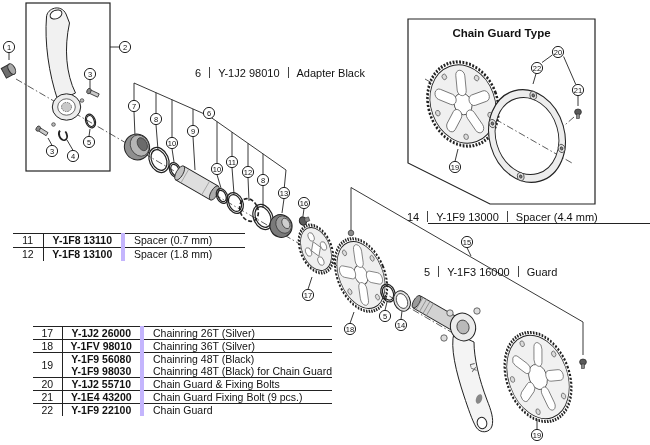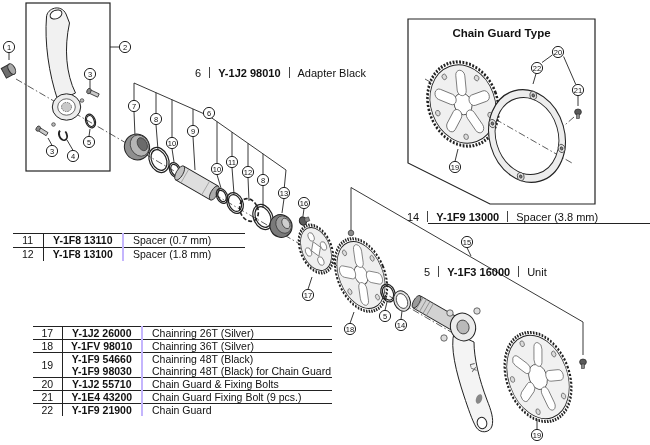--- a/index.html
+++ b/index.html
@@ -11,27 +11,27 @@
   .ld{fill:none;stroke:#222;stroke-width:0.9}
   .axis{fill:none;stroke:#333;stroke-width:0.8;stroke-dasharray:7 2.5 1.5 2.5}
   .tline{stroke:#222;stroke-width:1}
   .ring{fill:none;stroke:#222;stroke-width:1.2}
   .teeth{fill:none;stroke:#222;stroke-width:3.2;stroke-dasharray:2.2 1.8}
   .co{fill:#fff;stroke:#222;stroke-width:1}
   .cot{font-family:"Liberation Sans",sans-serif;font-size:7.5px;text-anchor:middle;fill:#111}
   
   .strip{position:absolute;display:flex;align-items:center;font-size:11px;white-space:nowrap;height:13px}
   .strip .sep{width:1px;height:11px;background:#444;margin:0 8px}
-  .strip .part{font-weight:bold}
+  .strip .part{font-weight:normal}
   
   .ptable{position:absolute;border-collapse:collapse;font-size:10.5px;table-layout:fixed;color:#111}
   .ptable td{border-top:1px solid #222;height:12px;line-height:12px;vertical-align:middle;padding:0;
              overflow:hidden;white-space:nowrap}
   .ptable td.c1{text-align:center;border-right:1px solid #222}
-  .ptable td.c2{text-align:center;border-right:2px solid #c4b5fd;font-weight:bold}
+  .ptable td.c2{text-align:center;border-right:4px solid #c4b5fd;font-weight:bold}
   .ptable td.c3{padding-left:9px}
   .ptable tr.sub td{border-top:none}
   .t1 td{height:13px;line-height:13px}
   .boxtitle{position:absolute;font-weight:bold;font-size:11.5px;text-align:center}
 </style>
 </head>
 <body>
 
 <div class="stage">
 
@@ -412,29 +412,29 @@
     <span class="part">Y-1J2 98010</span>
     <span class="sep"></span>
     <span>Adapter Black</span>
   </div>
 
   <div class="strip" style="left:407px;top:210px">
     <span>14</span>
     <span class="sep"></span>
     <span class="part">Y-1F9 13000</span>
     <span class="sep"></span>
-    <span>Spacer (3.8 mm)</span>
+    <span>Spacer (4.4 mm)</span>
   </div>
 
   <div class="strip" style="left:424px;top:265px">
     <span>5</span>
     <span class="sep"></span>
     <span class="part">Y-1F3 16000</span>
     <span class="sep"></span>
-    <span>Unit</span>
+    <span>Guard</span>
   </div>
 
   <table class="ptable t1" style="left:13px;top:233px;width:232px">
     <colgroup>
         <col style="width:30px">
         <col style="width:80px">
         <col>
       </colgroup>
     <tbody>
         <tr>
@@ -462,38 +462,38 @@
           <td class="c2">Y-1J2 26000</td>
           <td class="c3">Chainring 26T (Silver)</td>
         </tr>
         <tr>
           <td class="c1">18</td>
           <td class="c2">Y-1FV 98010</td>
           <td class="c3">Chainring 36T (Silver)</td>
         </tr>
         <tr>
           <td class="c1" rowspan="2">19</td>
-          <td class="c2">Y-1F9 54660</td>
+          <td class="c2">Y-1F9 56080</td>
           <td class="c3">Chainring 48T (Black)</td>
         </tr>
         <tr class="sub">
           <td class="c2">Y-1F9 98030</td>
           <td class="c3">Chainring 48T (Black) for Chain Guard</td>
         </tr>
         <tr>
           <td class="c1">20</td>
           <td class="c2">Y-1J2 55710</td>
           <td class="c3">Chain Guard &amp; Fixing Bolts</td>
         </tr>
         <tr>
           <td class="c1">21</td>
           <td class="c2">Y-1E4 43200</td>
           <td class="c3">Chain Guard Fixing Bolt (9 pcs.)</td>
         </tr>
         <tr>
           <td class="c1">22</td>
-          <td class="c2">Y-1F9 21900</td>
+          <td class="c2">Y-1F9 22100</td>
           <td class="c3">Chain Guard</td>
         </tr>
       </tbody>
   </table>
 
 </div>
 
 </body></html>

